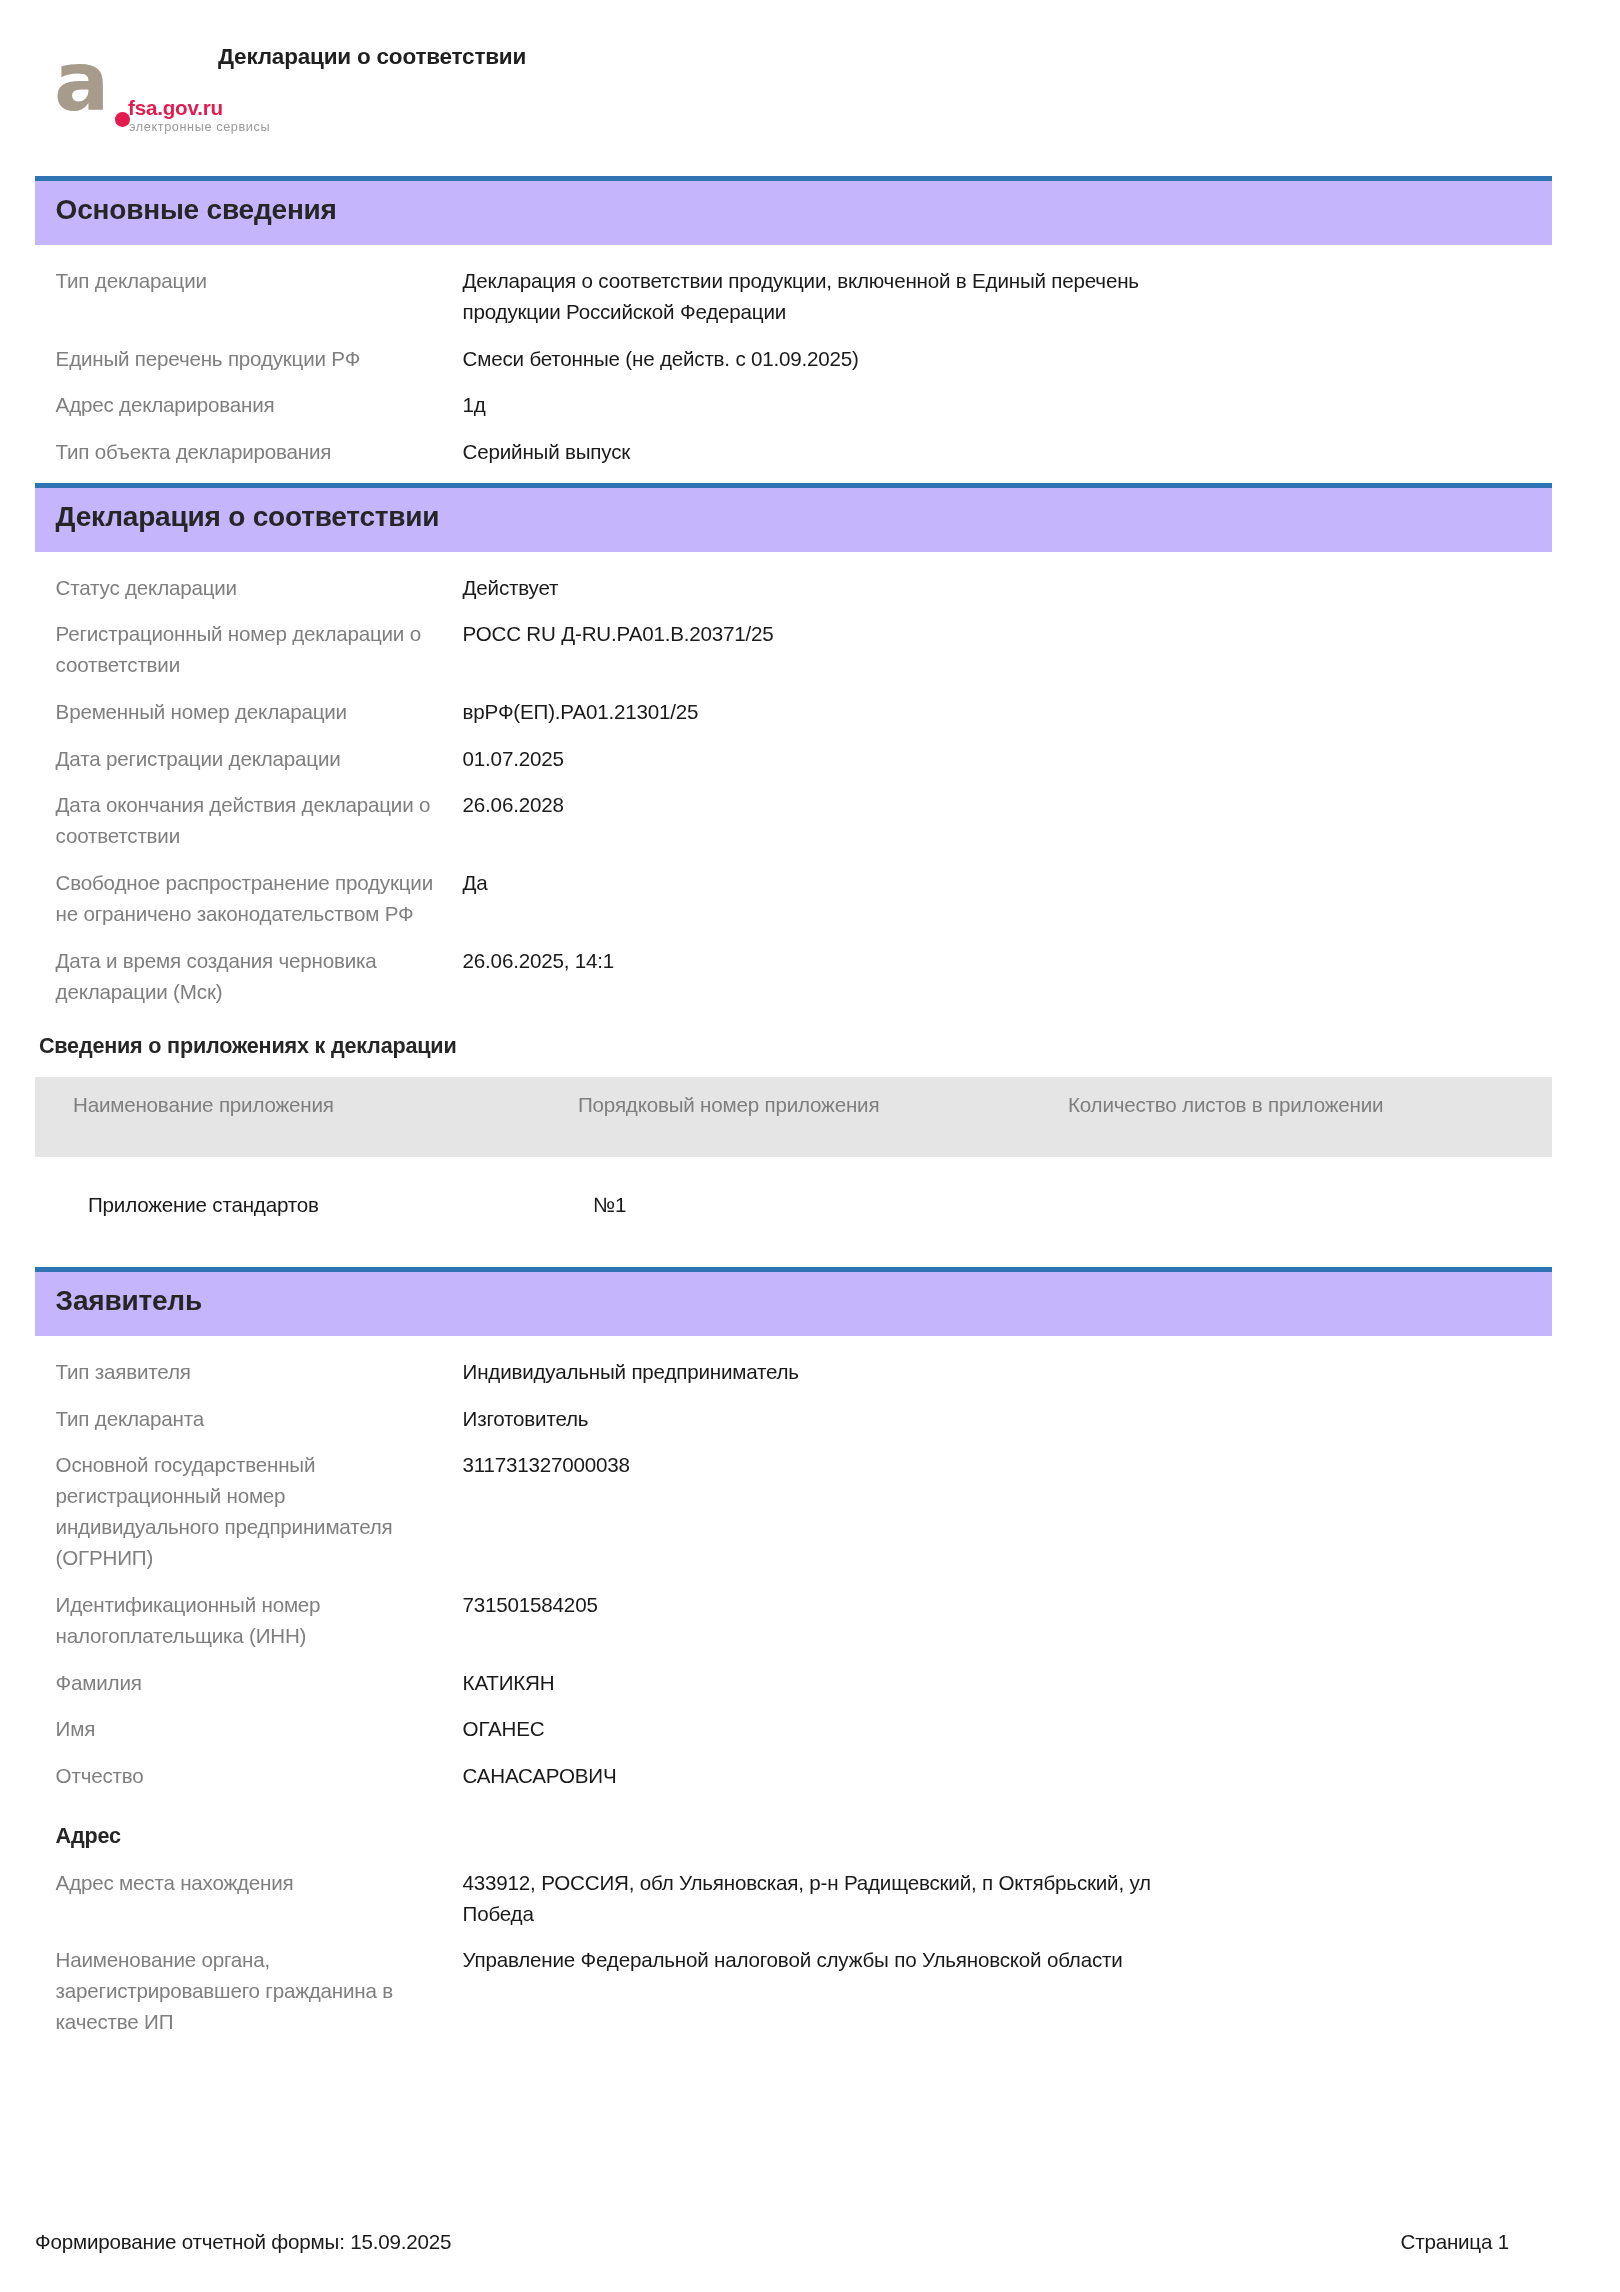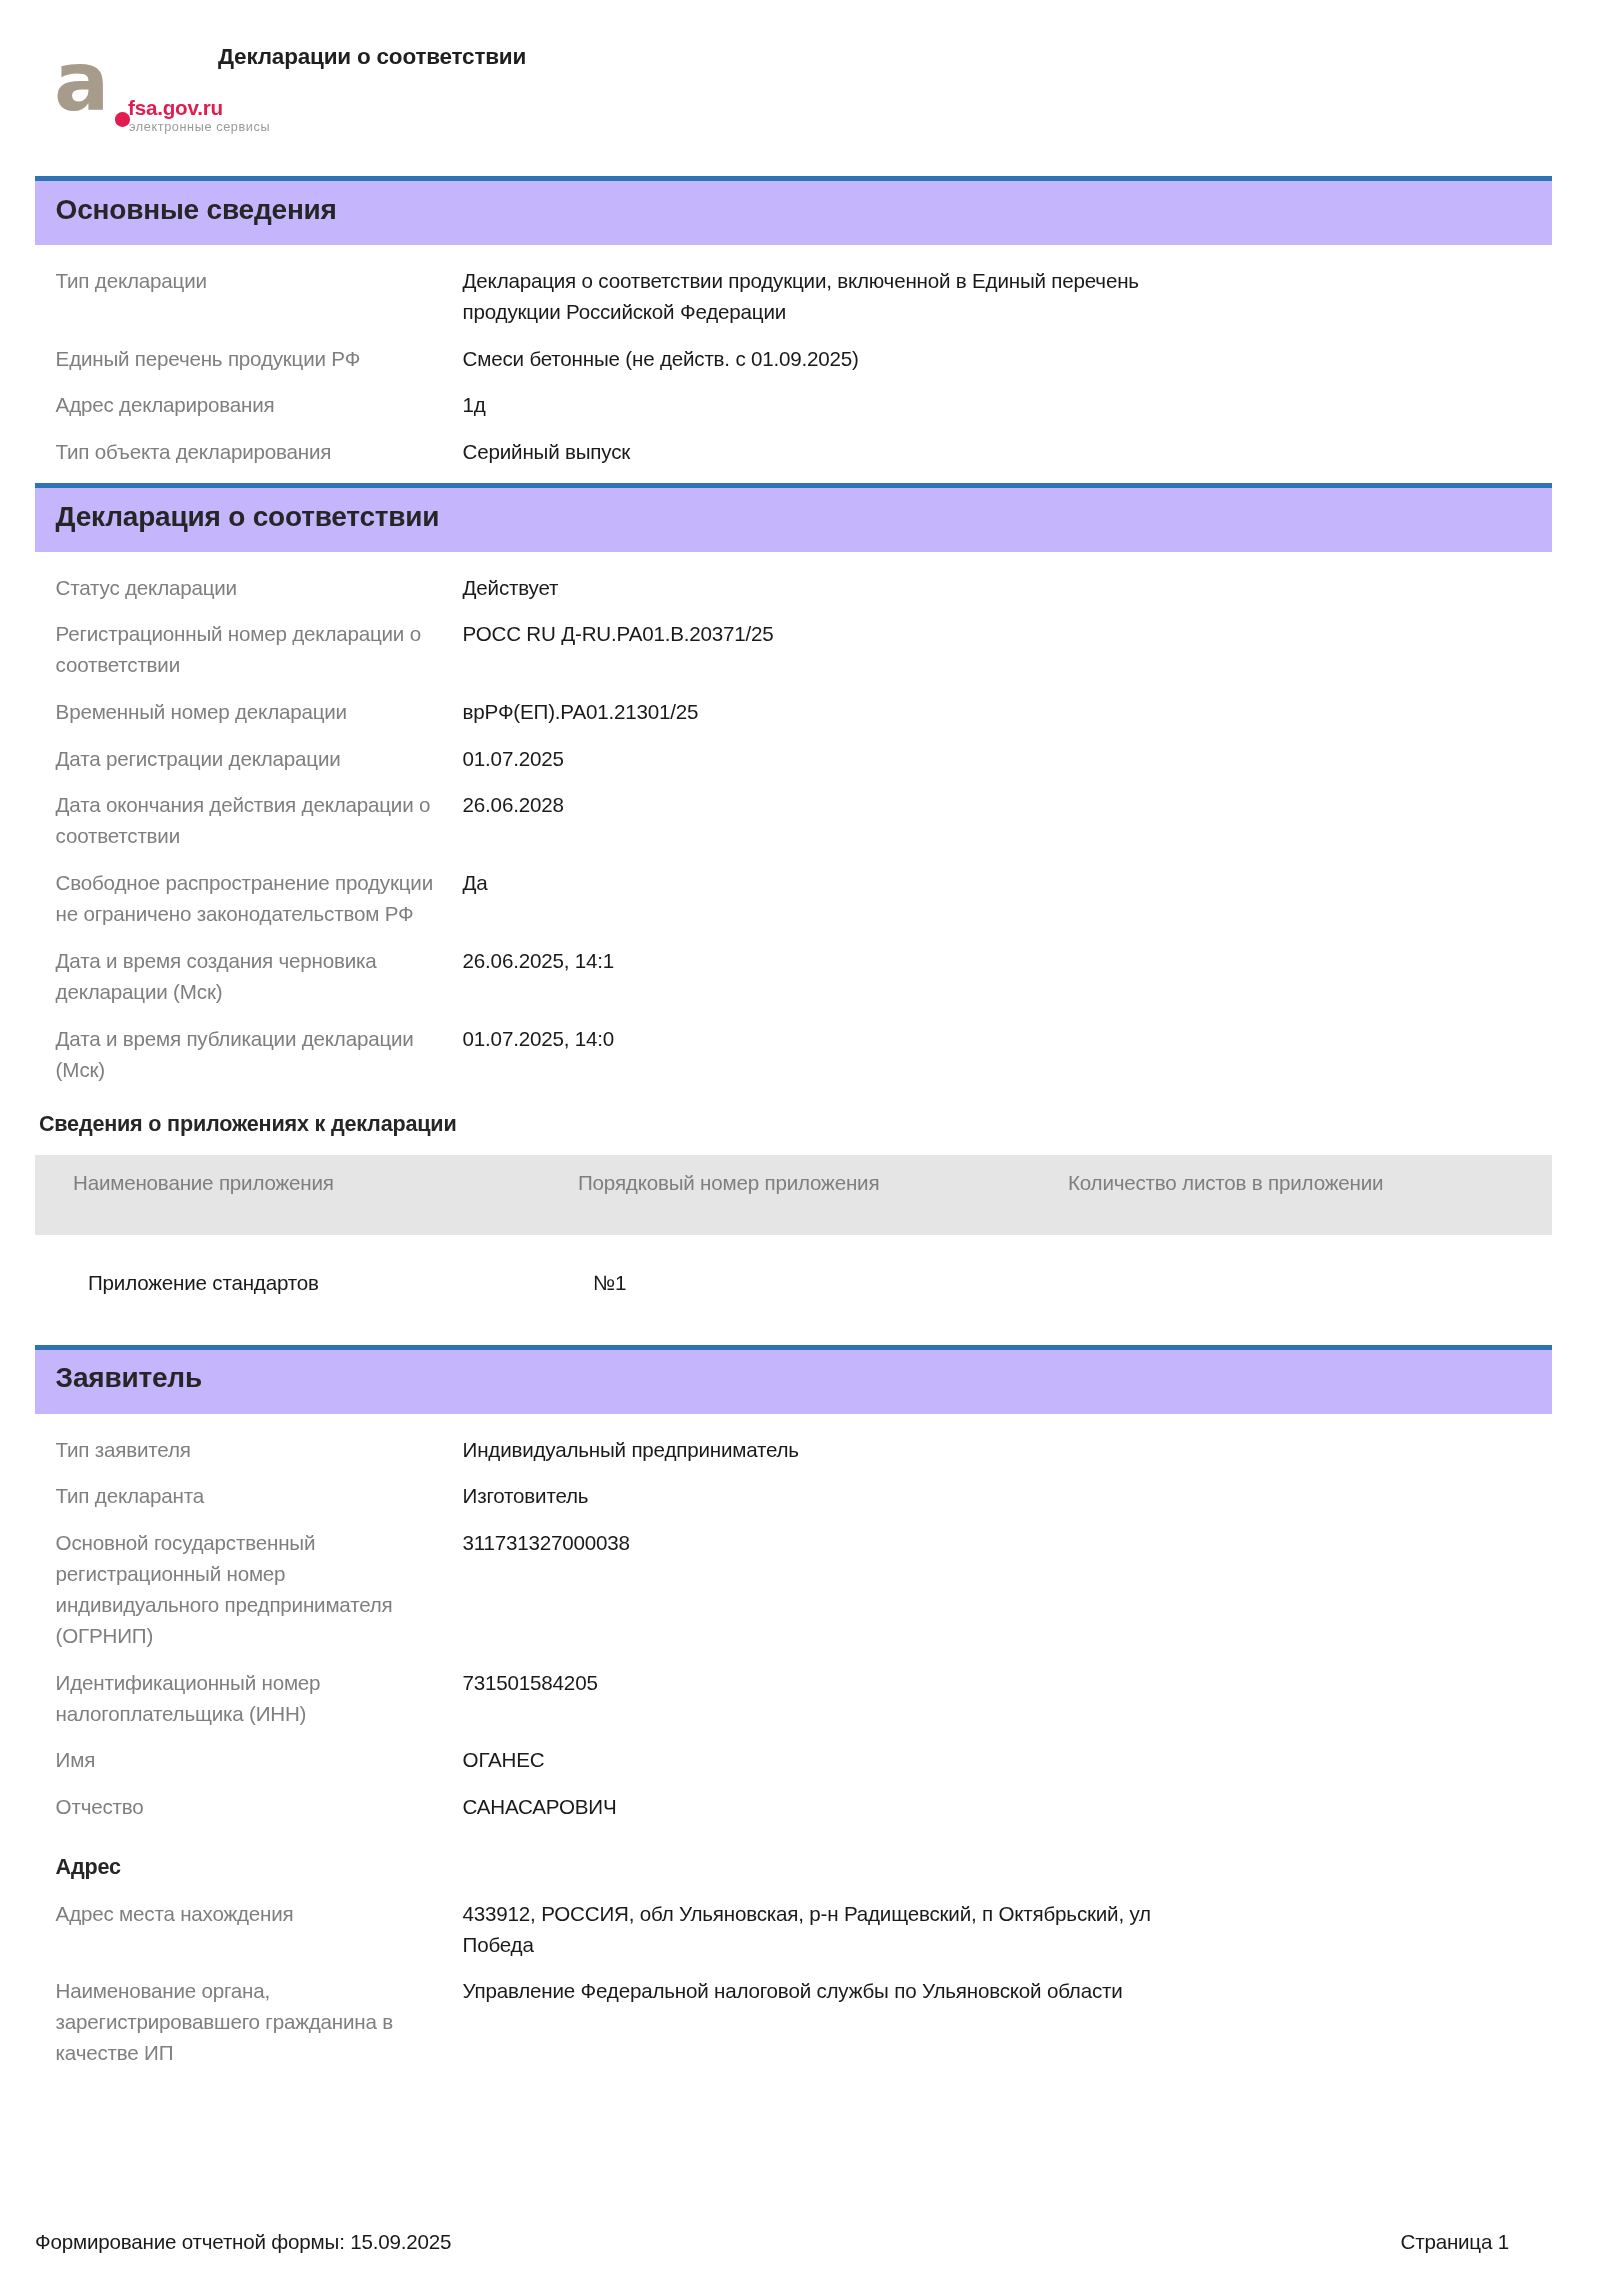--- a/index.html
+++ b/index.html
@@ -138,24 +138,20 @@
         <div class="kv-value">26.06.2028</div>
       </div>
       <div class="kv">
         <div class="kv-label">Свободное распространение продукции не ограничено законодательством РФ</div>
         <div class="kv-value">Да</div>
       </div>
       <div class="kv">
         <div class="kv-label">Дата и время создания черновика декларации (Мск)</div>
         <div class="kv-value">26.06.2025, 14:1</div>
       </div>
-      <div class="kv">
-        <div class="kv-label">Дата и время публикации декларации  (Мск)</div>
-        <div class="kv-value">01.07.2025, 14:0</div>
-      </div>
     </div>
 
     <div class="subheading attach-heading">Сведения о приложениях к декларации</div>
     <div class="attach-table-header">
       <div>Наименование приложения</div>
       <div>Порядковый номер приложения</div>
       <div>Количество листов в приложении</div>
     </div>
     <div class="attach-table-row">
       <div>Приложение стандартов</div>
@@ -177,20 +173,24 @@
       </div>
       <div class="kv">
         <div class="kv-label">Основной государственный регистрационный номер индивидуального предпринимателя (ОГРНИП)</div>
         <div class="kv-value">311731327000038</div>
       </div>
       <div class="kv">
         <div class="kv-label">Идентификационный номер налогоплательщика (ИНН)</div>
         <div class="kv-value">731501584205</div>
       </div>
       <div class="kv">
+        <div class="kv-label">Фамилия</div>
+        <div class="kv-value">КАТИКЯН</div>
+      </div>
+      <div class="kv">
         <div class="kv-label">Имя</div>
         <div class="kv-value">ОГАНЕС</div>
       </div>
       <div class="kv">
         <div class="kv-label">Отчество</div>
         <div class="kv-value">САНАСАРОВИЧ</div>
       </div>
     </div>
 
     <div class="subheading inner-heading">Адрес</div>

